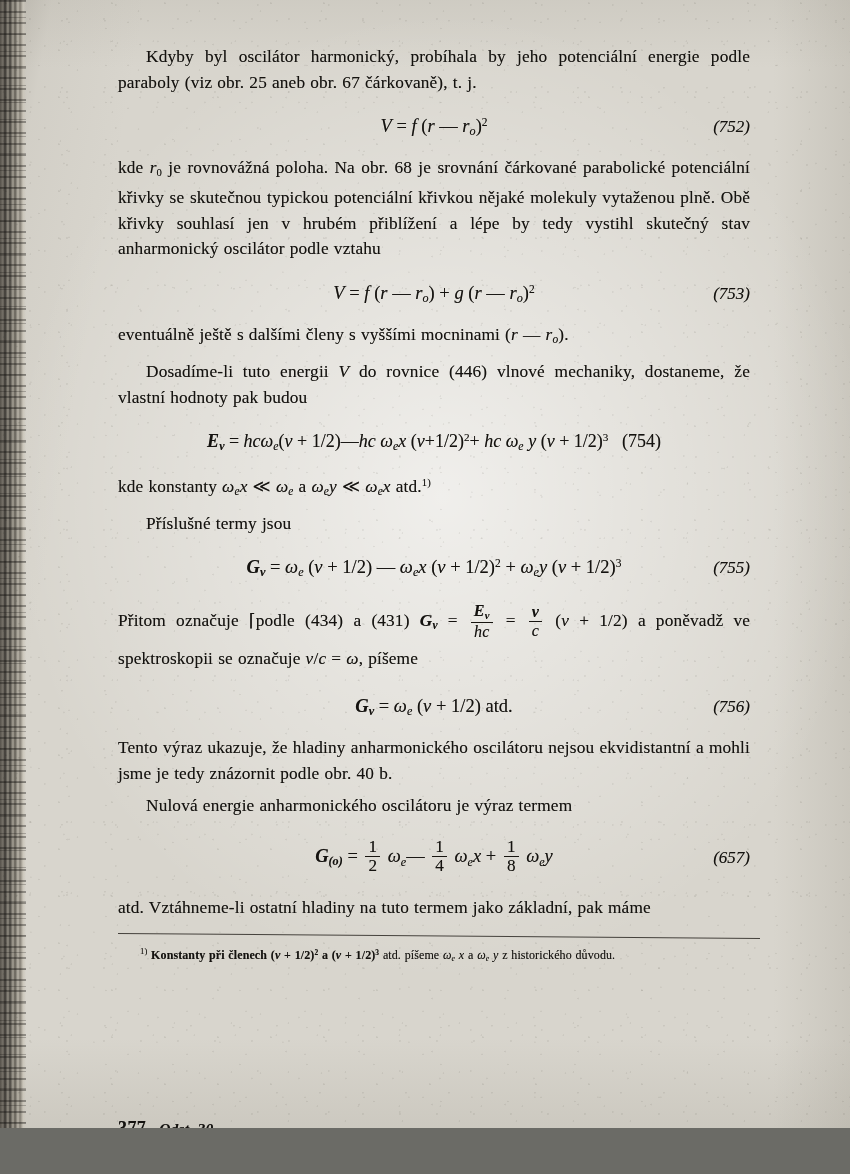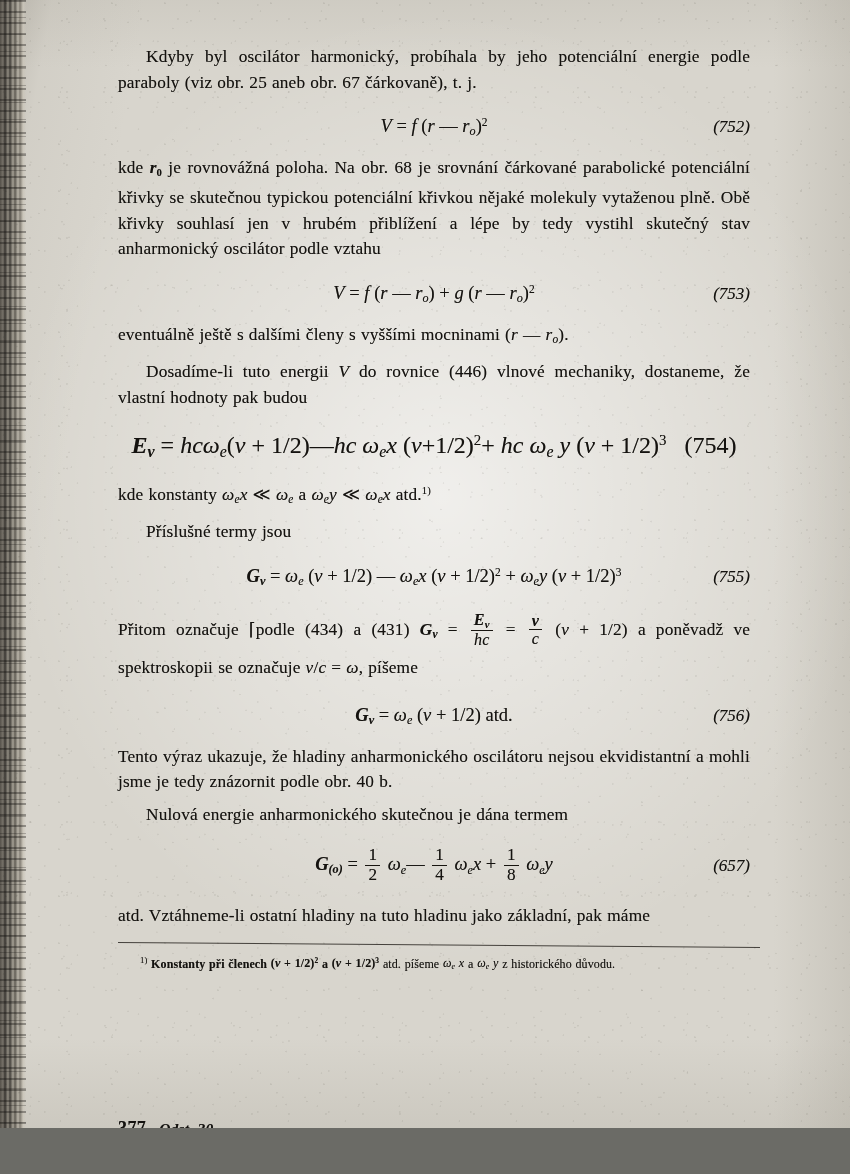--- a/index.html
+++ b/index.html
@@ -107,21 +107,21 @@
   .eq .num {
     position: absolute;
     right: 0;
     top: 50%;
     transform: translateY(-50%);
     font-size: 17px;
     font-style: italic;
   }
 
   i, .it { font-style: italic; }
-  .bi { font-style: italic; font-weight: bold; margin-top: 15px; }
+  .bi { font-style: italic; font-weight: normal; margin-top: 15px; }
   .sub { font-size: .66em; vertical-align: -.28em; font-style: italic; }
   .sub-up { font-size: .62em; vertical-align: -.26em; font-style: normal; }
   .sup { font-size: .62em; vertical-align: .52em; font-style: normal; }
   .op  { font-style: normal; }
 
   
   .frac {
     display: inline-block;
     vertical-align: middle;
     text-align: right;
@@ -197,21 +197,21 @@
       </span>
       <span class="num">(753)</span>
     </div>
 
     <p>eventuálně ještě s dalšími členy s vyššími mocninami <span>(<i>r</i> — <i>r</i><span class="sub">o</span>)</span>.</p>
 
     <div class="gap-s"></div>
 
     <p class="indent">Dosadíme-li tuto energii <i>V</i> do rovnice (446) vlnové mechaniky, dostaneme, že vlastní hodnoty pak budou</p>
 
-    <div class="eq" style="font-size:24px;">
+    <div class="eq" style="font-size:18px;">
       <span class="body">
         <b><i>E</i><span class="sub">v</span></b> <span class="op">=</span> <i>hc</i><i>ω</i><span class="sub">e</span><span class="op">(</span><i>v</i> <span class="op">+</span> 1/2<span class="op">)</span><span class="op">—</span><i>hc</i> <i>ω</i><span class="sub">e</span><i>x</i> <span class="op">(</span><i>v</i><span class="op">+</span>1/2<span class="op">)</span><span class="sup">2</span><span class="op">+</span> <i>hc</i> <i>ω</i><span class="sub">e</span> <i>y</i> <span class="op">(</span><i>v</i> <span class="op">+</span> 1/2<span class="op">)</span><span class="sup">3</span>
         &nbsp;&nbsp;<span>(754)</span>
       </span>
     </div>
 
     <p>kde konstanty <i>ω</i><span class="sub">e</span><i>x</i> <span class="op">≪</span> <i>ω</i><span class="sub">e</span> a <i>ω</i><span class="sub">e</span><i>y</i> <span class="op">≪</span> <i>ω</i><span class="sub">e</span><i>x</i> atd.<span class="sup">1)</span></p>
 
     <div class="gap-s"></div>
 
@@ -232,30 +232,30 @@
       <span class="body">
         <b><i>G</i><span class="sub">v</span></b> <span class="op">=</span> <i>ω</i><span class="sub">e</span> <span class="op">(</span><i>v</i> <span class="op">+</span> 1/2<span class="op">)</span> atd.
       </span>
       <span class="num">(756)</span>
     </div>
 
     <p>Tento výraz ukazuje, že hladiny anharmonického oscilátoru nejsou ekvidistantní a mohli jsme je tedy znázornit podle obr. 40 b.</p>
 
     <div class="gap-s"></div>
 
-    <p class="indent">Nulová energie anharmonického skutečnou je dána termem</p>
+    <p class="indent">Nulová energie anharmonického oscilátoru je výraz termem</p>
 
     <div class="eq" style="margin:20px 0 18px 0;">
       <span class="body">
         <b><i>G</i><span class="sub">(o)</span></b> <span class="op">=</span> <span class="frac"><span class="n">1</span><span class="d">2</span></span> <i>ω</i><span class="sub">e</span><span class="op">—</span> <span class="frac"><span class="n">1</span><span class="d">4</span></span> <i>ω</i><span class="sub">e</span><i>x</i> <span class="op">+</span> <span class="frac"><span class="n">1</span><span class="d">8</span></span> <i>ω</i><span class="sub">e</span><i>y</i>
       </span>
       <span class="num">(657)</span>
     </div>
 
-    <p>atd. Vztáhneme-li ostatní hladiny na tuto hladinu jako základní, pak máme</p>
+    <p>atd. Vztáhneme-li ostatní hladiny na tuto termem jako základní, pak máme</p>
 
     <div class="fnrule"></div>
 
     <p class="footnote"><span style="display:inline-block;width:22px;"></span><span class="fnmark">1)</span> <b><span>Konstanty při členech</span></b> <b><span>(<i>v</i> + 1/2)<span class="sup">2</span></span></b> <b><span>a</span></b> <b><span>(<i>v</i> + 1/2)<span class="sup">3</span></span></b> <span>atd. píšeme</span> <span><i>ω</i><span class="sub">e</span> <i>x</i></span> <span>a</span> <span><i>ω</i><span class="sub">e</span> <i>y</i></span> <span>z historického důvodu.</span></p>
 
   </div>
 
   <div class="folio">
     <span>377</span><span class="odst">Odst. 30</span>
   </div>

